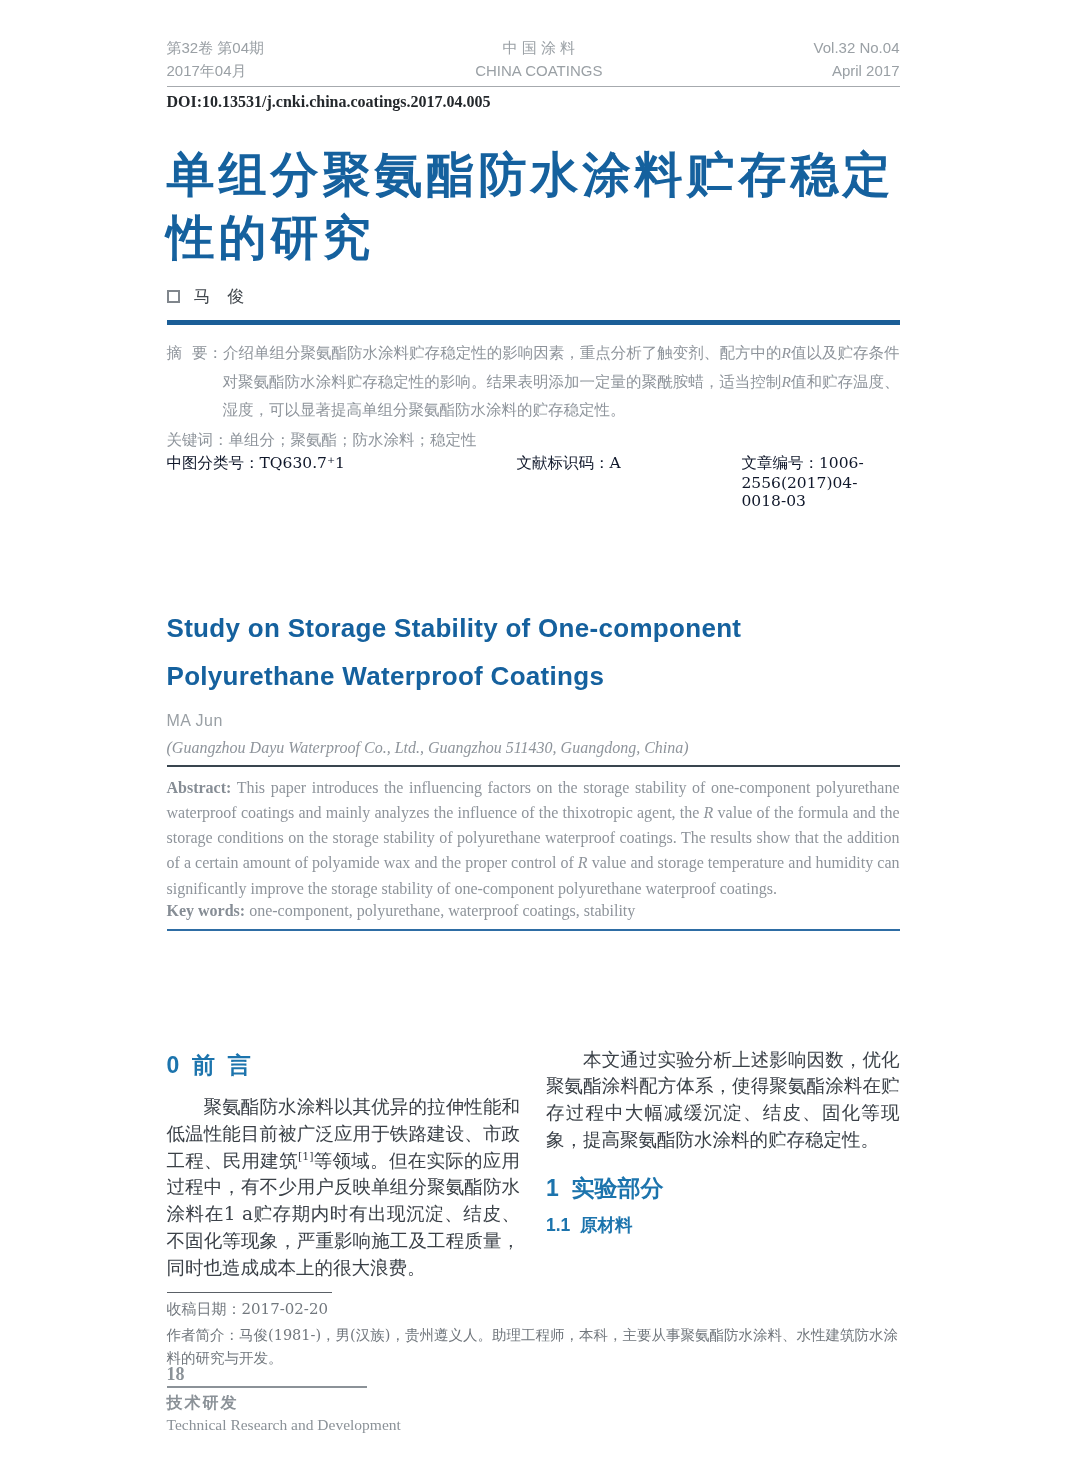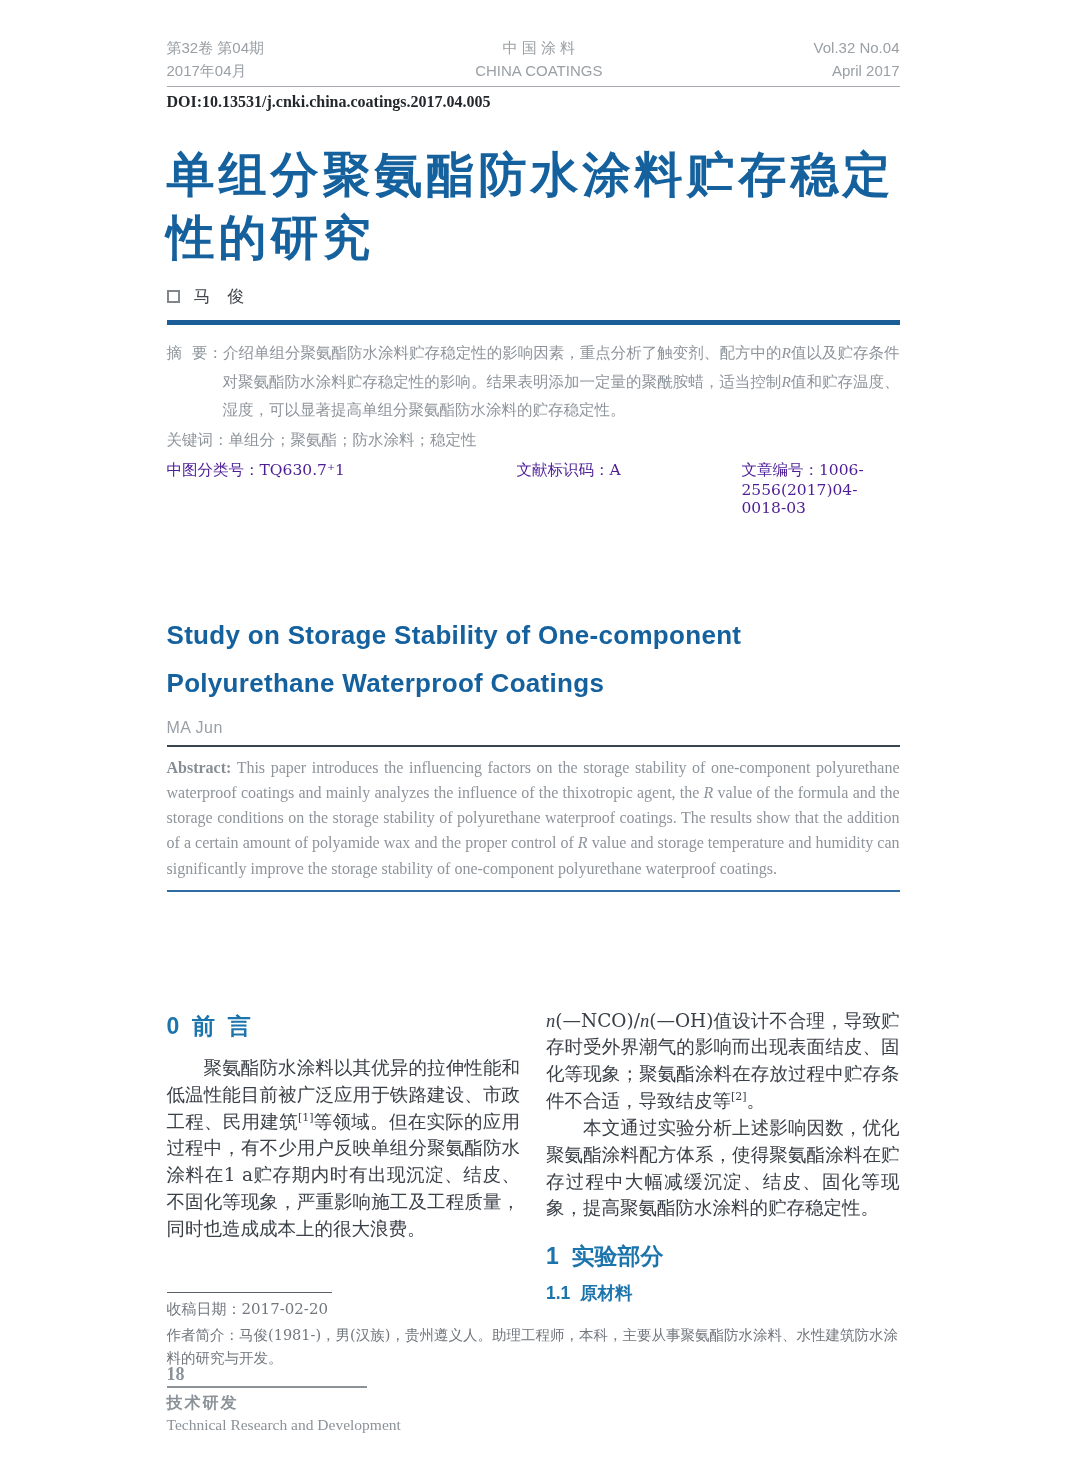--- a/index.html
+++ b/index.html
@@ -24,21 +24,21 @@
   .author-row { margin-top:16px; display:flex; align-items:center; gap:14px;
     font-size:17px; color:#43494f; }
   .author-square { width:13px; height:13px; border:2px solid #80868c; display:inline-block; }
   .author-name { letter-spacing:2px; white-space:pre-wrap; }
   .affil-cn { margin-top:5px; padding-left:30px; font-size:16px; color:#43494f; }
   .thick-rule { margin-top:12px; height:5px; background:#1b5e97; }
   
   .abstract-cn { margin-top:14px; font-size:15.5px; line-height:1.8; color:#8e949b;
     text-align:justify; padding-left:56px; text-indent:-56px; white-space:pre-wrap; }
   .keywords-cn { margin-top:5px; font-size:15.5px; color:#8e949b; }
-  .class-row { margin-top:9px; font-size:15.5px; color:#4c1d95;
+  .class-row { margin-top:2px; font-size:15.5px; color:#0f172a;
     display:grid; grid-template-columns:350px 225px 1fr; }
   
   .title-en { margin-top:94px; font-family:"Liberation Sans","DejaVu Sans",sans-serif;
     font-weight:bold; font-size:26px; line-height:1.85; color:#15619e; letter-spacing:0.3px; }
   .author-en { margin-top:12px; font-family:"Liberation Sans",sans-serif;
     font-size:16px; color:#9aa0a5; letter-spacing:0.5px; }
   .affil-en { margin-top:9px; font-family:"Liberation Serif",serif; font-style:italic;
     font-size:16px; color:#8e949b; }
   .dark-rule { margin-top:8px; border-top:2px solid #39454f; }
   .abstract-en { margin-top:8px; font-family:"Liberation Serif",serif; font-size:16px;
@@ -108,35 +108,36 @@
   <div class="keywords-cn">关键词：单组分；聚氨酯；防水涂料；稳定性</div>
 
   <div class="class-row">
     <span>中图分类号：TQ630.7⁺1</span>
     <span>文献标识码：A</span>
     <span>文章编号：1006-2556(2017)04-0018-03</span>
   </div>
 
   <h2 class="title-en">Study on Storage Stability of One-component Polyurethane Waterproof Coatings</h2>
   <div class="author-en">MA Jun</div>
+  <div class="affil-en">(Guangzhou Dayu Waterproof  Co., Ltd., Guangzhou 511430, Guangdong, China)</div>
 
   <div class="dark-rule"></div>
 
   <div class="abstract-en"><span class="ab-label-en">Abstract:</span><span> This paper introduces the influencing factors on the storage stability of one-component polyurethane waterproof coatings and mainly analyzes the influence of the thixotropic agent, the </span><span class="it">R</span><span> value of the formula and the storage conditions on the storage stability of polyurethane waterproof coatings. The results show that the addition of a certain amount of polyamide wax and the proper control of </span><span class="it">R</span><span> value and storage temperature and humidity can significantly improve the storage stability of one-component polyurethane waterproof coatings.</span></div>
 
+  <div class="keywords-en"><span class="kw-label">Key words:</span><span> one-component, polyurethane, waterproof coatings, stability</span></div>
 
   <div class="blue-rule"></div>
 
   <div class="columns">
     <div class="col">
       <h3 class="sec-h">0  前  言</h3>
       <p class="indent"><span>聚氨酯防水涂料以其优异的拉伸性能和低温性能目前被广泛应用于铁路建设、市政工程、民用建筑</span><span class="sup">[1]</span><span>等领域。但在实际的应用过程中，有不少用户反映单组分聚氨酯防水涂料在1 a贮存期内时有出现沉淀、结皮、不固化等现象，严重影响施工及工程质量，同时也造成成本上的很大浪费。</span></p>
     </div>
     <div class="col">
-      <p><span class="it">n</span><span>(—NCO)/</span><span class="it">n</span><span>(—OH)值设计不合理，导致贮存时受外界潮气的影响而出现表面结皮、固化等现象；聚氨酯涂料在存放过程中贮存条件不合适，导致结皮等</span><span class="sup">[2]</span><span>。</span></p>
       <p class="indent">本文通过实验分析上述影响因数，优化聚氨酯涂料配方体系，使得聚氨酯涂料在贮存过程中大幅减缓沉淀、结皮、固化等现象，提高聚氨酯防水涂料的贮存稳定性。</p>
       <h3 class="sec-h sec-h2">1  实验部分</h3>
       <h4 class="sub-h">1.1  原材料</h4>
     </div>
   </div>
 
   <div class="footnote">
     <div class="fn-rule"></div>
     <div>收稿日期：2017-02-20</div>
     <div class="fn-bio">作者简介：马俊(1981-)，男(汉族)，贵州遵义人。助理工程师，本科，主要从事聚氨酯防水涂料、水性建筑防水涂料的研究与开发。</div>

